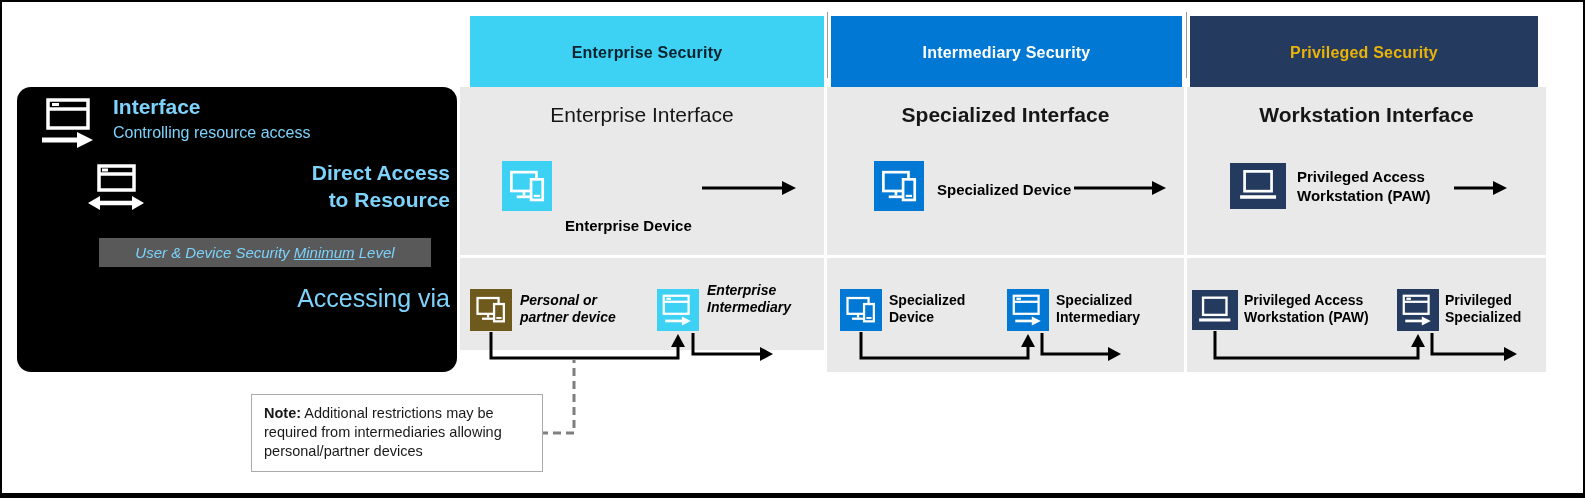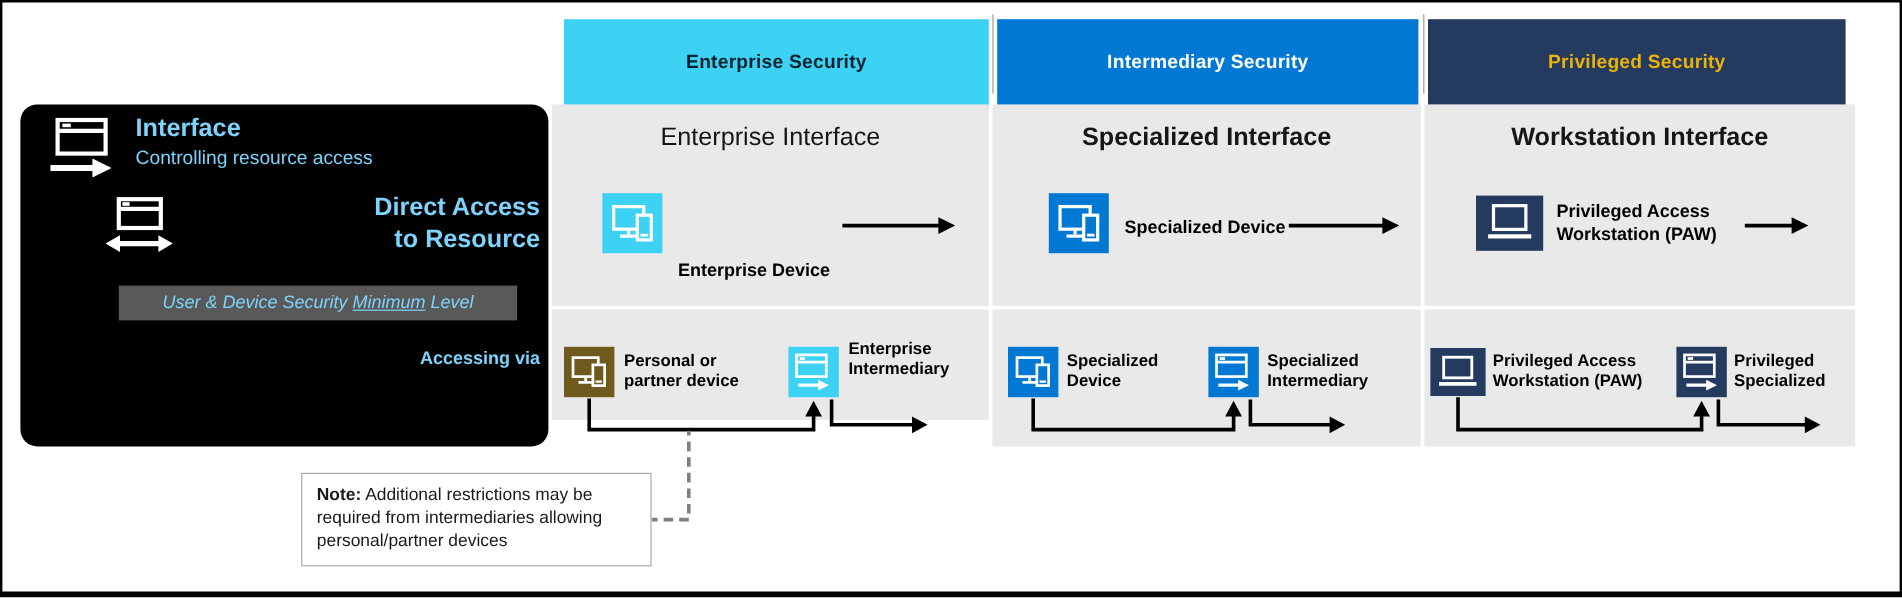--- a/index.html
+++ b/index.html
@@ -23,28 +23,28 @@
   
   #sidebar{position:absolute;left:15px;top:85px;width:440px;height:285px;background:var(--sidebar_bg);color:#7dd3fc;border-radius:14px;}
   #sidebar > div{position:absolute;}
   #sb-iface-icon{left:22px;top:10px;width:58px;height:52px;}
   #sb-iface-title{left:96px;top:8px;font-size:21px;font-weight:700;}
   #sb-iface-sub{left:96px;top:37px;font-size:16px;}
   #sb-direct-icon{left:70px;top:76px;width:58px;height:50px;}
   #sb-direct{right:7px;top:72px;text-align:right;font-size:21px;font-weight:700;line-height:27px;}
   #sb-minbox{left:82px;top:151px;width:332px;height:29px;background:var(--minimum_box_bg);
              display:flex;align-items:center;justify-content:center;font-style:italic;font-size:15px;white-space:pre;}
-  #sb-interm{right:7px;top:198px;text-align:right;font-size:15px;font-weight:700;line-height:27px;}
+  #sb-interm{right:7px;top:198px;text-align:right;font-size:25px;font-weight:400;line-height:27px;}
   .u{text-decoration:underline;}
   
   .cell{position:absolute;background:var(--cell_bg);}
   #cell-r1c1{left:458px;top:85px;width:364px;height:168px;}
   #cell-r1c2{left:825px;top:85px;width:357px;height:168px;}
   #cell-r1c3{left:1185px;top:85px;width:359px;height:168px;}
-  #cell-r2c1{left:458px;top:256px;width:364px;height:92px;}
+  #cell-r2c1{left:458px;top:256px;width:364px;height:92px;font-style:italic;}
   #cell-r2c2{left:825px;top:256px;width:357px;height:114px;}
   #cell-r2c3{left:1185px;top:256px;width:359px;height:114px;}
   .iface-label{position:absolute;top:16px;left:0;right:0;text-align:center;font-size:21px;color:#161616;}
   .w400{font-weight:400}.w700{font-weight:700}
   .icon-box{position:absolute;display:flex;align-items:center;justify-content:center;}
   .icon-box svg{width:86%;height:86%;}
   .box-ent{background:var(--enterprise);color:var(--enterprise);}
   .box-spec{background:var(--specialized);color:var(--specialized);}
   .box-priv{background:var(--privileged);color:var(--privileged);}
   .box-personal{background:var(--personal_device);color:var(--personal_device);}

